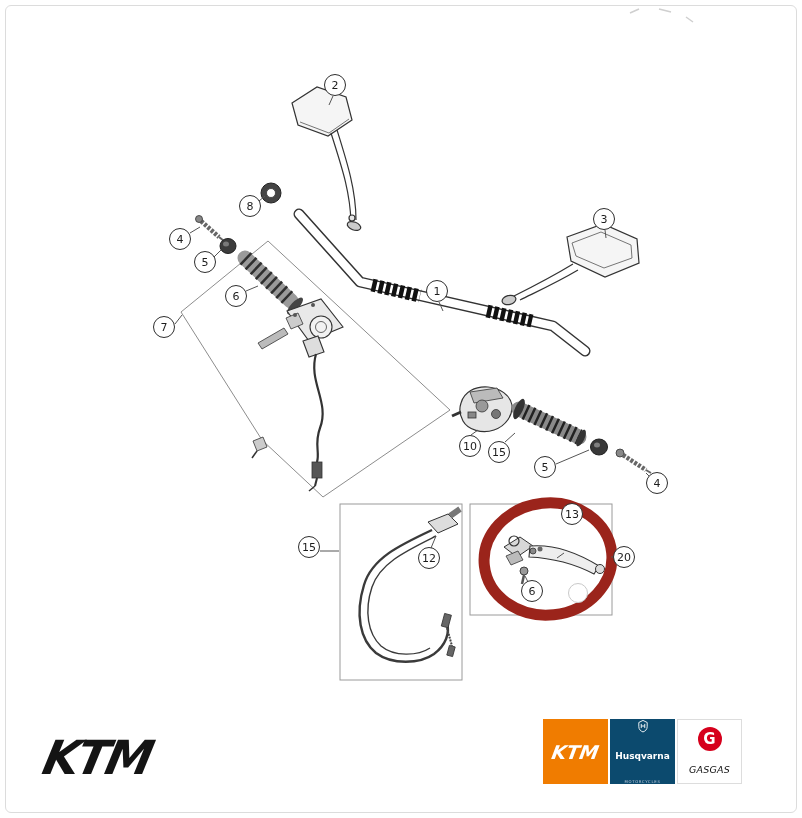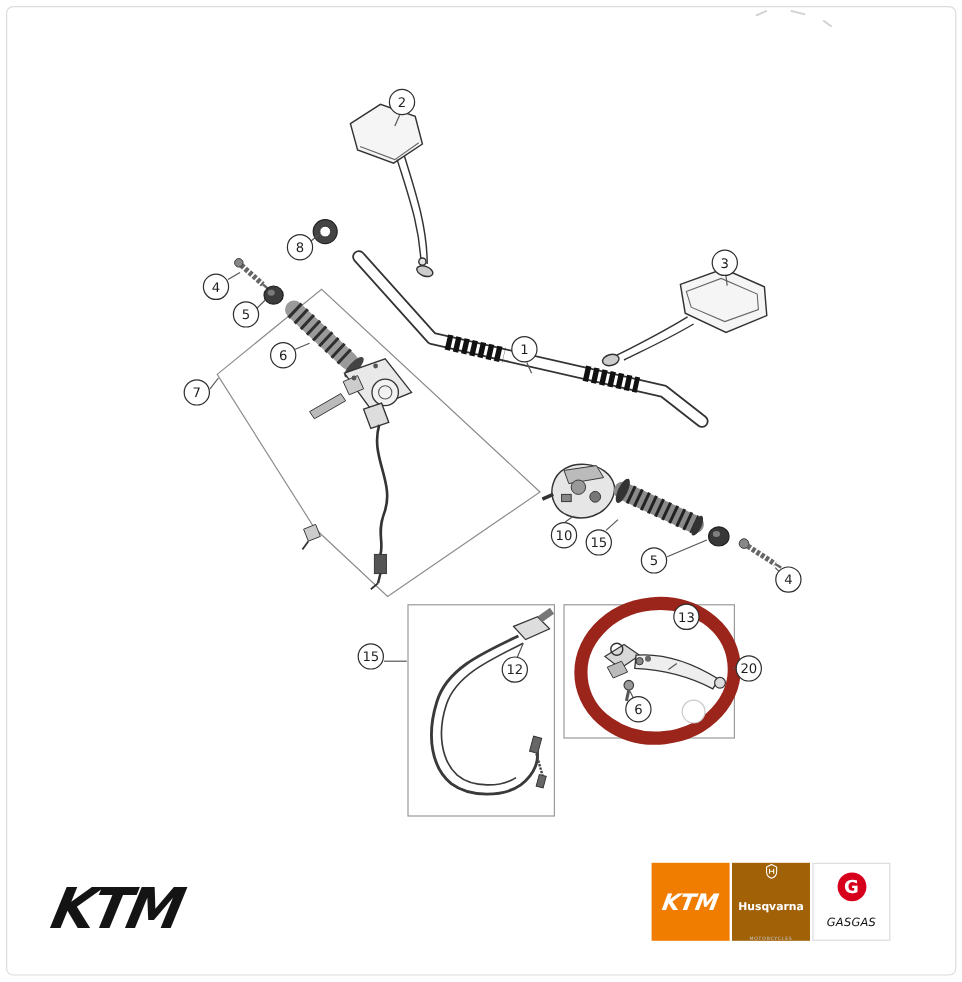--- a/index.html
+++ b/index.html
@@ -11,21 +11,21 @@
            background:#fff;display:flex;align-items:center;justify-content:center;
            font-size:11px;color:#1d1d1d;box-sizing:border-box;cursor:pointer;z-index:5;}
   
   .ktm-wordmark{position:absolute;left:44px;top:730px;font-size:47px;font-weight:bold;
                 font-style:italic;letter-spacing:-3px;color:#141414;transform:skewX(-12deg);}
   .tiles{position:absolute;left:543px;top:719px;display:flex;gap:2px;}
   .tile{width:65px;height:65px;display:flex;flex-direction:column;align-items:center;
         justify-content:center;box-sizing:border-box;}
   .tile-ktm{background:#f07c00;}
   .tile-ktm span{color:#fff;font-weight:bold;font-style:italic;font-size:19px;transform:skewX(-10deg);}
-  .tile-husq{background:#a16207;gap:18px;}
+  .tile-husq{background:#0c4a6e;gap:18px;}
   .tile-husq .hname{color:#fff;font-size:9px;font-weight:bold;}
   .tile-husq .hsub{color:#c9d2e2;font-size:3.8px;letter-spacing:0.7px;}
   .tile-gg{background:#fff;border:1px solid #ddd;justify-content:space-between;padding:7px 0 8px 0;}
   .gg-emblem{width:24px;height:24px;border-radius:50%;background:#d6001c;color:#fff;display:flex;
              align-items:center;justify-content:center;font-weight:bold;font-size:15px;}
   .tile-gg .gname{color:#111;font-weight:normal;font-style:italic;font-size:9.5px;letter-spacing:0.2px;}
 </style>
 </head>
 <body>
 

